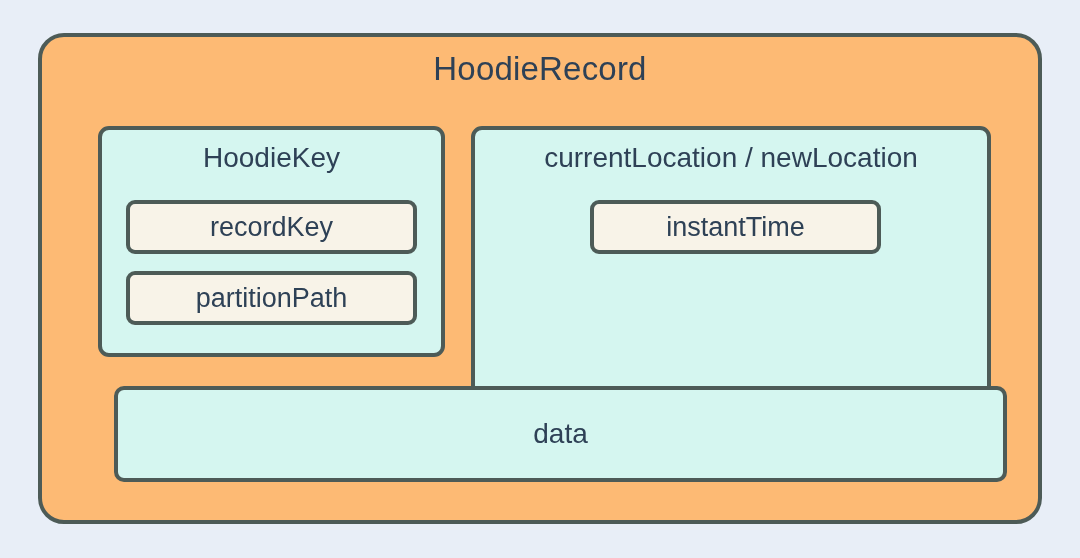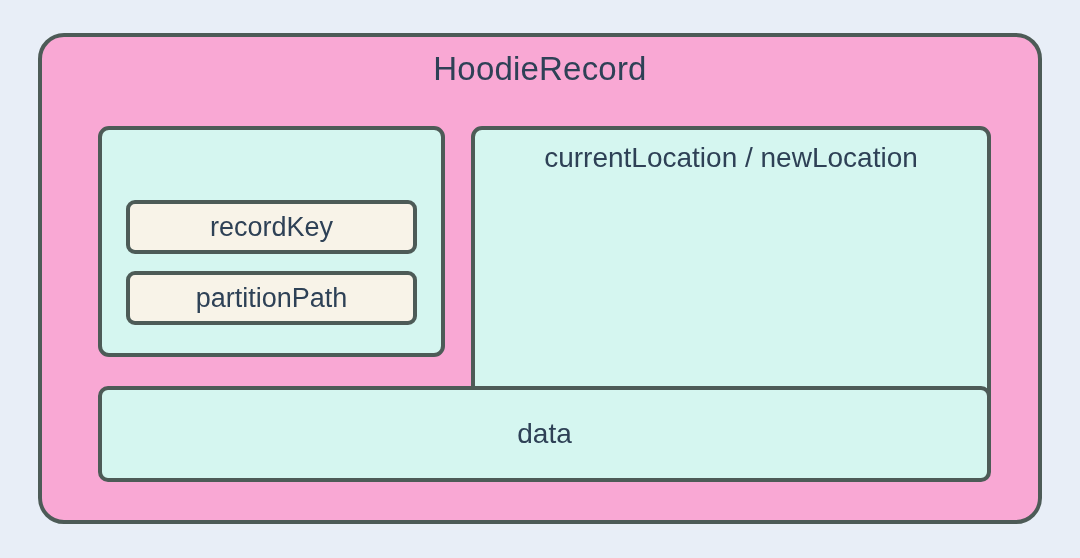--- a/index.html
+++ b/index.html
@@ -21,21 +21,21 @@
   }
 
   
   .outer-box {
     position: absolute;
     left: 38px;
     top: 33px;
     width: 1004px;
     height: 491px;
     box-sizing: border-box;
-    background: #f9a8d4;
+    background: #fdba74;
     border: 4px solid #4d5b57;
     border-radius: 26px;
   }
 
   .outer-title {
     position: absolute;
     left: 0;
     top: 12px;
     width: 100%;
     text-align: center;
@@ -108,21 +108,21 @@
     left: 115px;
     width: 291px;
     height: 54px;
   }
   .panel-location .field-instant-time { top: 70px; }
   .panel-location .field-file-id      { top: 141px; }
 
   
   .data-box {
     position: absolute;
-    left: 56px;
+    left: 72px;
     top: 349px;
     width: 893px;
     height: 96px;
     box-sizing: border-box;
     background: #d5f6f0;
     border: 4px solid #4d5b57;
     border-radius: 10px;
     display: flex;
     align-items: center;
     justify-content: center;
@@ -134,24 +134,26 @@
 </head>
 <body>
 
 <div id="diagram">
 
   <div class="outer-box">
 
     <div class="outer-title">HoodieRecord</div>
 
     <div class="panel panel-hoodiekey">
+      <div class="panel-title">HoodieKey</div>
       <div class="field-box field-partition">partitionPath</div>
       <div class="field-box field-record-key">recordKey</div>
     </div>
 
     <div class="panel panel-location">
       <div class="panel-title">currentLocation / newLocation</div>
+      <div class="field-box field-instant-time">instantTime</div>
     </div>
 
     <div class="data-box">data</div>
 
   </div>
 </div>
 
 </body></html>

